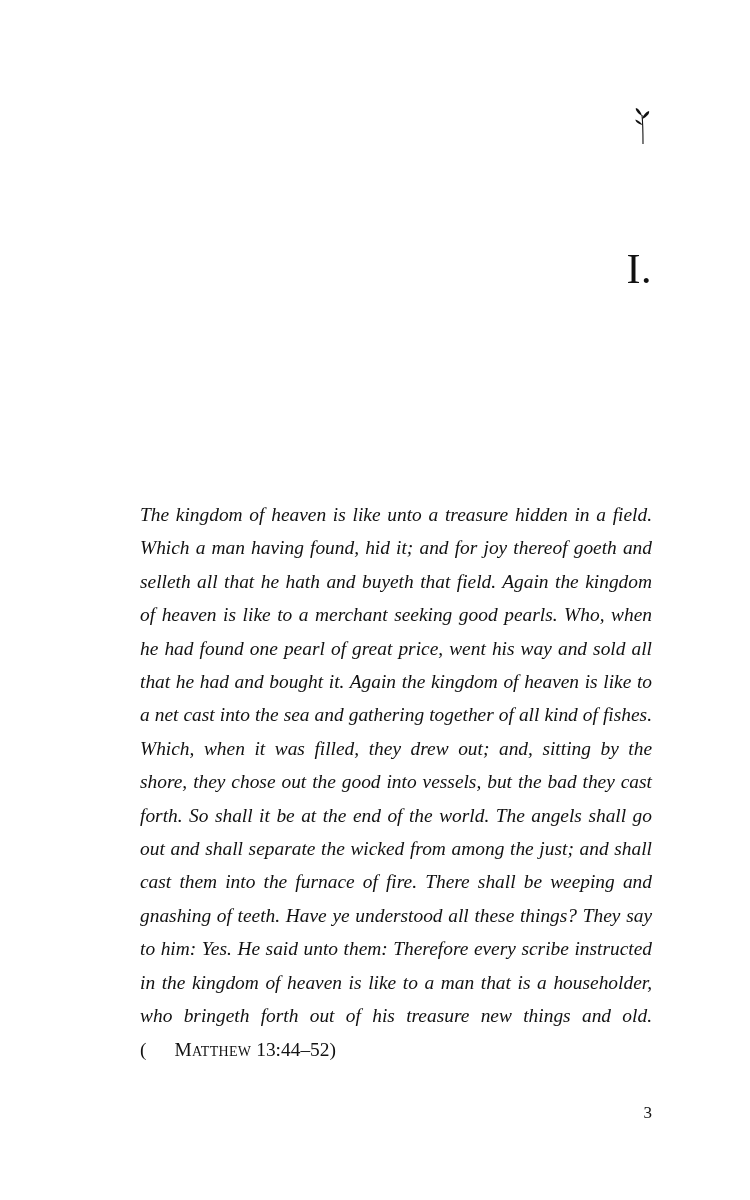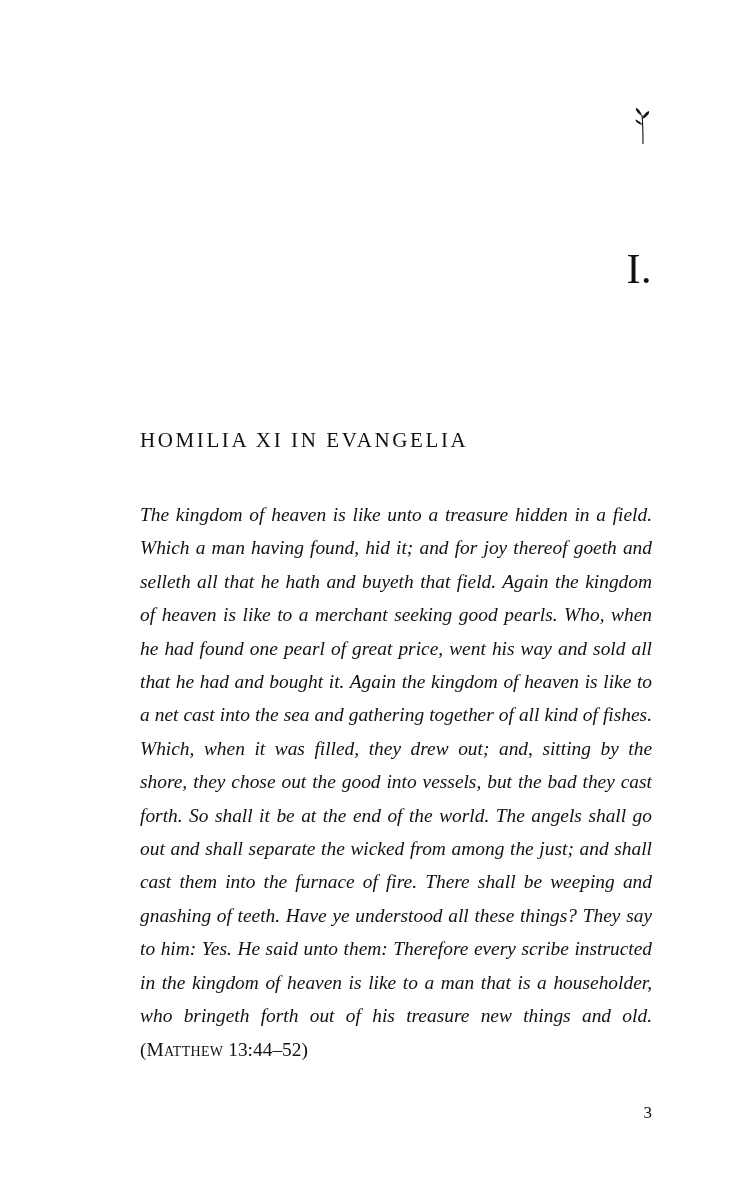--- a/index.html
+++ b/index.html
@@ -79,20 +79,21 @@
     text-justify: inter-word;
     color: #111111;
   }
   .scripture .citation {
     font-style: normal;
   }
   .scripture .citation .ref-caps {
     font-variant: small-caps;
     font-style: normal;
     letter-spacing: 0.3px;
+    margin-left: 28px;
   }
 
   
   .folio {
     position: absolute;
     right: 98px;
     top: 1103px;
     font-family: "Liberation Serif", serif;
     font-size: 17px;
     color: #111111;
@@ -109,19 +110,18 @@
       <path d="M15 36 C15 26 15 16 14 7" stroke="#111111" stroke-width="1.1" fill="none"></path>
       <path d="M14 8 C9 5 7 1 8 0 C11 1 13 4 14 8 Z" fill="#111111"></path>
       <path d="M14 11 C19 9 22 5 21 3 C18 4 15 7 14 11 Z" fill="#111111"></path>
       <path d="M14.5 17 C10 16 7 13 7.5 11.5 C10.5 12.5 13 14.5 14.5 17 Z" fill="#111111"></path>
     </svg>
   </div>
 
   <div class="chapter-number">I.</div>
 
 
-  <div class="source-heading">HOMILIA XI IN EVANGELIA</div>
 
   <div class="scripture"><span>The kingdom of heaven is like unto a treasure hidden in a field. Which a man having found, hid it; and for joy thereof goeth and selleth all that he hath and buyeth that field. Again the kingdom of heaven is like to a merchant seeking good pearls. Who, when he had found one pearl of great price, went his way and sold all that he had and bought it. Again the kingdom of heaven is like to a net cast into the sea and gathering together of all kind of fishes. Which, when it was filled, they drew out; and, sitting by the shore, they chose out the good into vessels, but the bad they cast forth. So shall it be at the end of the world. The angels shall go out and shall separate the wicked from among the just; and shall cast them into the furnace of fire. There shall be weeping and gnashing of teeth. Have ye understood all these things? They say to him: Yes. He said unto them: Therefore every scribe instructed in the kingdom of heaven is like to a man that is a householder, who bringeth forth out of his treasure new things and old.</span><span class="citation"> <span>(</span><span class="ref-caps">Matthew</span><span> 13:44–52</span><span>)</span></span></div>
 
   <div class="folio">3</div>
 
 </div>
 
 </body></html>

